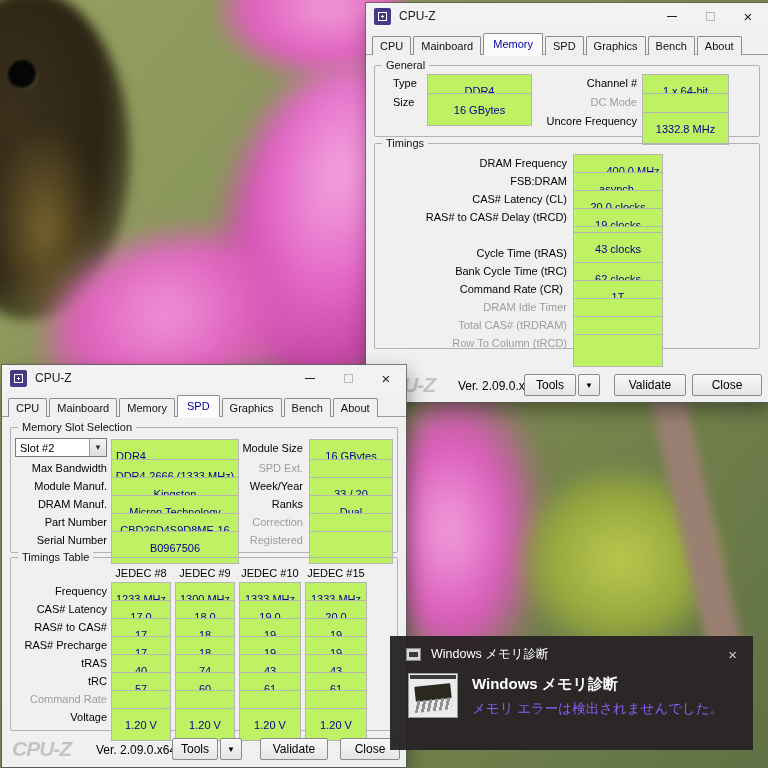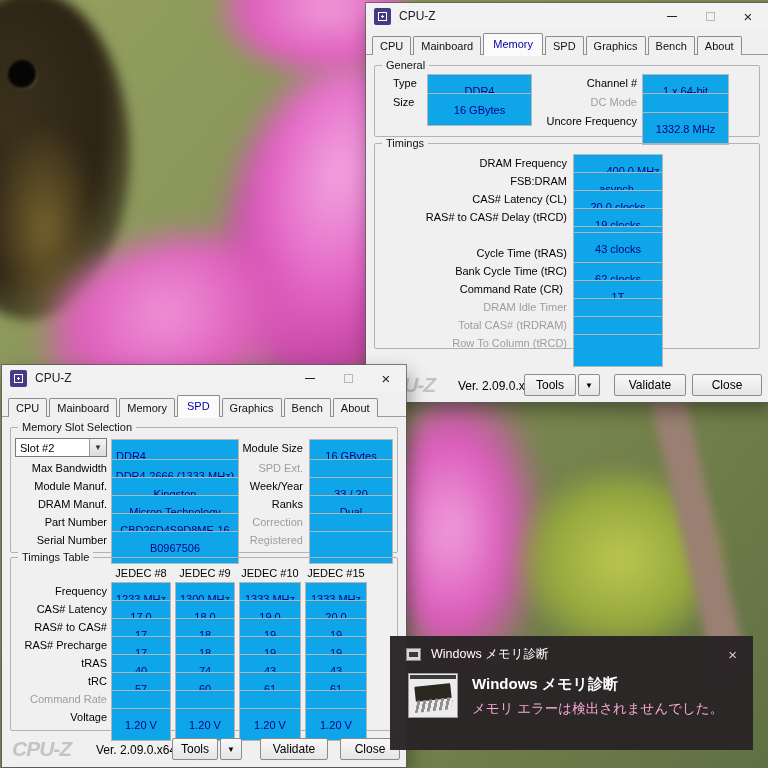--- a/index.html
+++ b/index.html
@@ -37,21 +37,21 @@
   .ctl-max i { display:block; width:9px; height:9px; border:1px solid #b9b9b9; }
   .ctl-close { font-size:15px; color:#222; }
 
   .tabstrip { display:flex; align-items:flex-end; padding:4px 4px 0 6px; height:26px; border-bottom:1px solid #9a9a9a; }
   .tab { border:1px solid #8c8c8c; border-bottom:none; border-radius:2px 2px 0 0; background:#f0f0f0; padding:3px 7px 3px; margin-right:2px; margin-bottom:-1px; position:relative; color:#111; }
   .tab.selected { background:#fbfbfb; color:#0000a8; padding:4px 9px 5px; z-index:3; box-shadow:0 1px 0 #fbfbfb; }
 
   .groupbox { position:absolute; border:1px solid #b2b2b2; border-radius:2px; }
   .legend { position:absolute; top:-7px; left:7px; background:#f0f0f0; padding:0 4px; font-size:11px; color:#111; }
 
-  .field { position:absolute; height:33px; background:#0ea5e9; border:1px solid #b5b5b5; color:#00008b; display:flex; align-items:center; justify-content:center; font-size:11px; overflow:hidden; white-space:nowrap; }
+  .field { position:absolute; height:33px; background:#bef264; border:1px solid #b5b5b5; color:#00008b; display:flex; align-items:center; justify-content:center; font-size:11px; overflow:hidden; white-space:nowrap; }
   .field.left { justify-content:flex-start; padding-left:4px; }
   .lbl { position:absolute; height:17px; display:flex; align-items:center; white-space:nowrap; font-size:11px; color:#000; }
   .lbl.r { justify-content:flex-end; }
   .lbl.dis, .dis { color:#9d9d9d; }
 
   .combo { position:absolute; display:flex; height:19px; border:1px solid #7a7a7a; background:#fff; }
   .combo .cval { flex:1 1 auto; display:flex; align-items:center; padding-left:4px; font-size:11px; color:#000; }
   .combo .carr { width:17px; background:linear-gradient(#f4f4f4,#dcdcdc); border-left:1px solid #9a9a9a; display:flex; align-items:center; justify-content:center; font-size:8px; color:#333; }
 
   .btn { position:absolute; height:22px; background:linear-gradient(#f8f8f8,#e5e5e5); border:1px solid #8b8b8b; border-radius:2px; display:flex; align-items:center; justify-content:center; font-size:12px; color:#000; cursor:default; }
@@ -66,21 +66,21 @@
   .toast-mini-icon { width:15px; height:13px; background:#d8d8d8; border:1px solid #888; margin-right:10px; position:relative; flex:0 0 auto; }
   .toast-mini-icon i { position:absolute; left:2px; top:3px; width:9px; height:5px; background:#3a3a3a; display:block; }
   .toast-app { font-size:12.5px; color:#ffffff; flex:1 1 auto; }
   .toast-close { color:#cfcfcf; font-size:15px; cursor:default; padding:0 2px; }
   .toast-body { display:flex; padding:10px 14px 0 18px; }
   .toast-chip { width:50px; height:45px; background:#ececec; border:1px solid #9a9a9a; position:relative; flex:0 0 auto; margin-right:14px; }
   .toast-chip .bar { position:absolute; left:1px; top:1px; right:1px; height:4px; background:#3b3b3b; }
   .toast-chip .chipbody { position:absolute; left:6px; top:11px; width:36px; height:15px; background:#2b2721; transform:rotate(-6deg); border-radius:1px; }
   .toast-chip .chiplegs { position:absolute; left:7px; top:25px; width:36px; height:12px; background:repeating-linear-gradient(90deg, #8f8f8f 0 3px, rgba(0,0,0,0) 3px 6px); transform:rotate(-6deg) skewX(-18deg); }
   .toast-title { font-size:15px; font-weight:bold; color:#ffffff; margin-top:2px; }
-  .toast-msg { font-size:13.5px; color:#f9a8d4; margin-top:6px; }
+  .toast-msg { font-size:13.5px; color:#8b5cf6; margin-top:6px; }
 </style>
 </head>
 <body>
 
 <div class="desktop">
 
   <div class="photo">
     <div class="blob bird-head"></div>
     <div class="blob bird-speckle"></div>
     <div class="bird-eye"></div>

